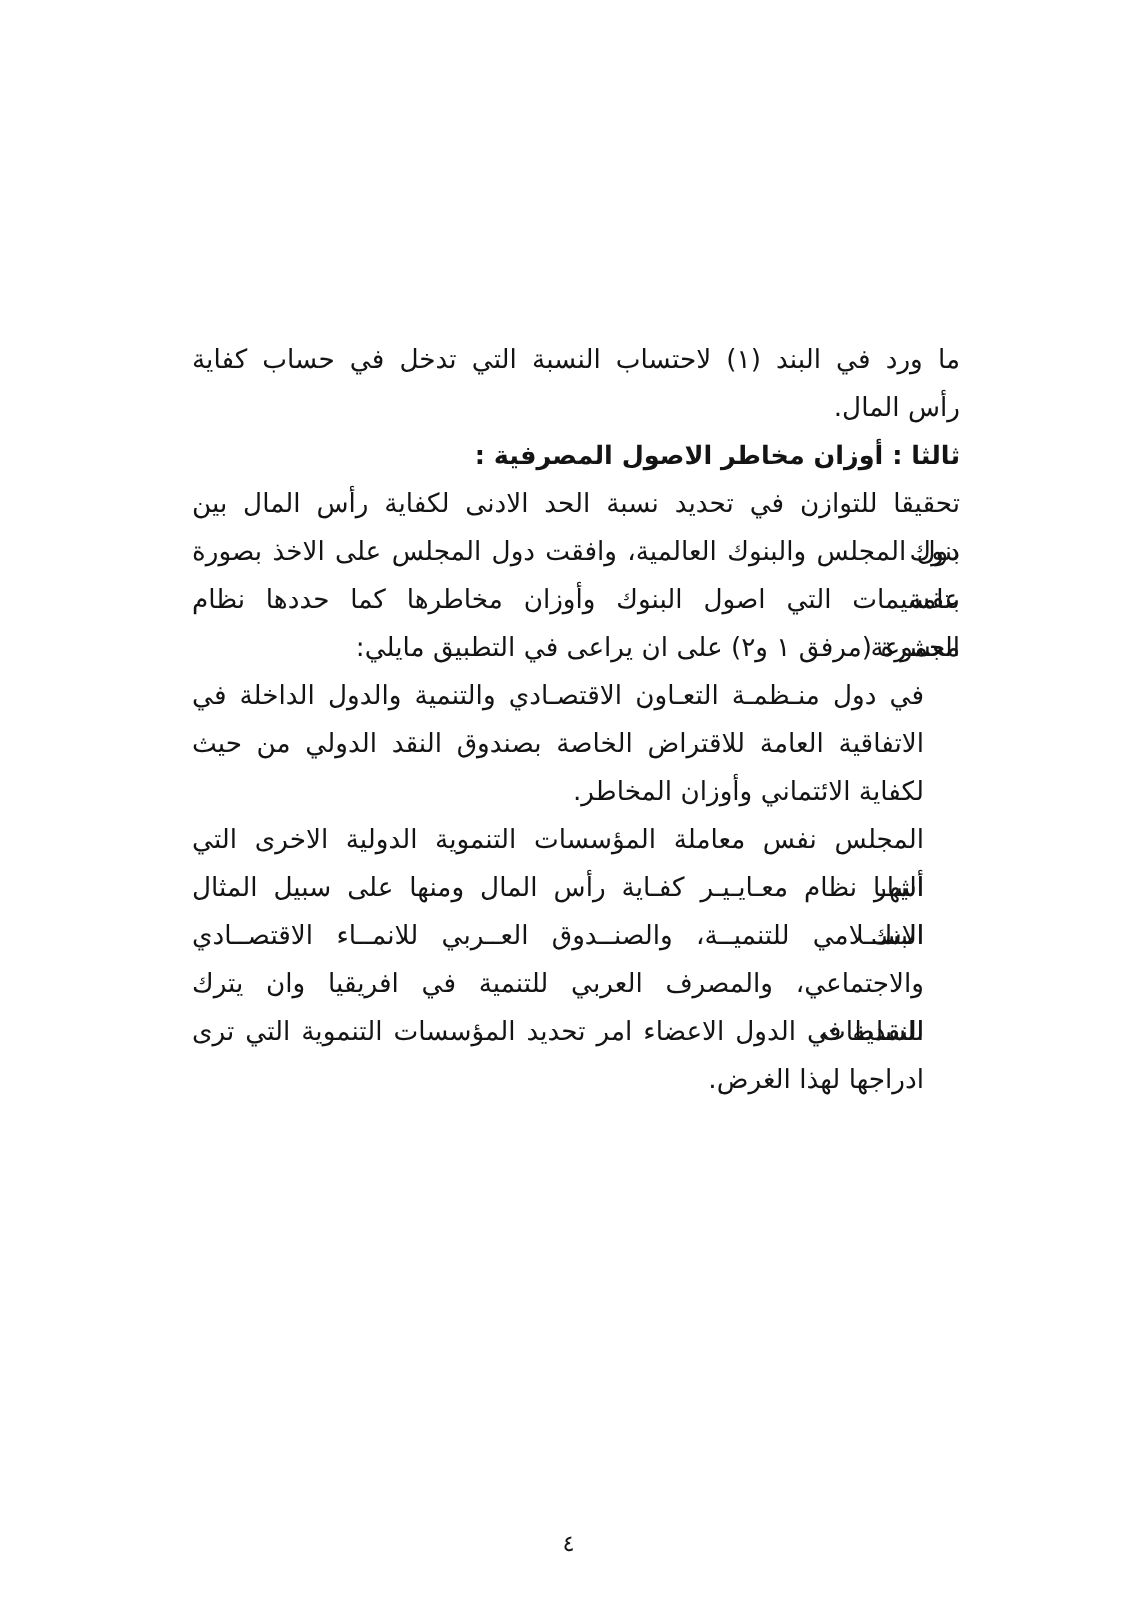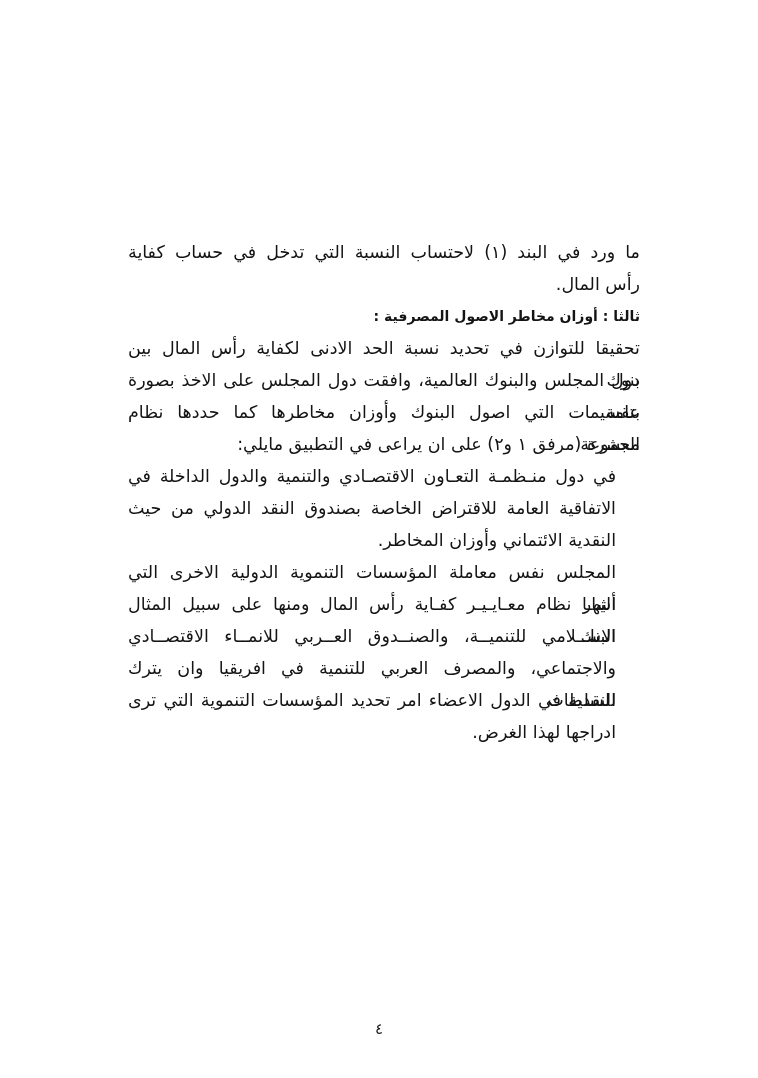--- a/index.html
+++ b/index.html
@@ -11,21 +11,21 @@
     position: relative;
     width: 758px;
     height: 1078px;
     background: #ffffff;
     overflow: hidden;
     font-family: "DejaVu Sans", sans-serif;
     color: #141414;
   }
   .text-block {
     position: absolute;
-    top: 236px;
+    top: 224px;
     right: 118px;
     width: 512px;
     direction: rtl;
     font-size: 17.5px;
     line-height: 32px;
     letter-spacing: 0px;
   }
   .line {
     white-space: nowrap;
     height: 32px;
@@ -40,21 +40,21 @@
   
   .line.r {
   }
   
   .line.ind {
     padding-right: 24px;
   }
   .line.heading {
     font-weight: bold;
     text-align: right;
-    font-size: 14px;
+    font-size: 17px;
   }
   .page-number {
     position: absolute;
     top: 1020px;
     left: 0;
     width: 100%;
     text-align: center;
     direction: rtl;
     font-size: 15px;
     color: #141414;
@@ -68,21 +68,21 @@
   <div class="text-block">
     <div class="line j">ما ورد في البند (١) لاحتساب النسبة التي تدخل في حساب كفاية</div>
     <div class="line r">رأس المال.</div>
     <div class="line heading">ثالثا : أوزان مخاطر الاصول المصرفية :</div>
     <div class="line j">تحقيقا للتوازن في تحديد نسبة الحد الادنى لكفاية رأس المال بين بنوك</div>
     <div class="line j">دول المجلس والبنوك العالمية، وافقت دول المجلس على الاخذ بصورة عامة</div>
     <div class="line j">بتقسيمات التي اصول البنوك وأوزان مخاطرها كما حددها نظام مجموعة</div>
     <div class="line r">العشرة (مرفق ١ و٢) على ان يراعى في التطبيق مايلي:</div>
     <div class="line j ind">في دول منـظمـة التعـاون الاقتصـادي والتنمية والدول الداخلة في</div>
     <div class="line j ind">الاتفاقية العامة للاقتراض الخاصة بصندوق النقد الدولي من حيث</div>
-    <div class="line r ind">النقدية الائتماني وأوزان المخاطر.</div>
+    <div class="line r ind">لكفاية الائتماني وأوزان المخاطر.</div>
     <div class="line j ind">المجلس نفس معاملة المؤسسات التنموية الدولية الاخرى التي أشار</div>
     <div class="line j ind">اليهـا نظام معـايـيـر كفـاية رأس المال ومنها على سبيل المثال البنك</div>
     <div class="line j ind">الاســلامي للتنميــة، والصنــدوق العــربي للانمــاء الاقتصــادي</div>
     <div class="line j ind">والاجتماعي، والمصرف العربي للتنمية في افريقيا وان يترك للسلطات</div>
     <div class="line j ind">النقدية في الدول الاعضاء امر تحديد المؤسسات التنموية التي ترى</div>
     <div class="line r ind">ادراجها لهذا الغرض.</div>
   </div>
 
   <div class="page-number">٤</div>
 

